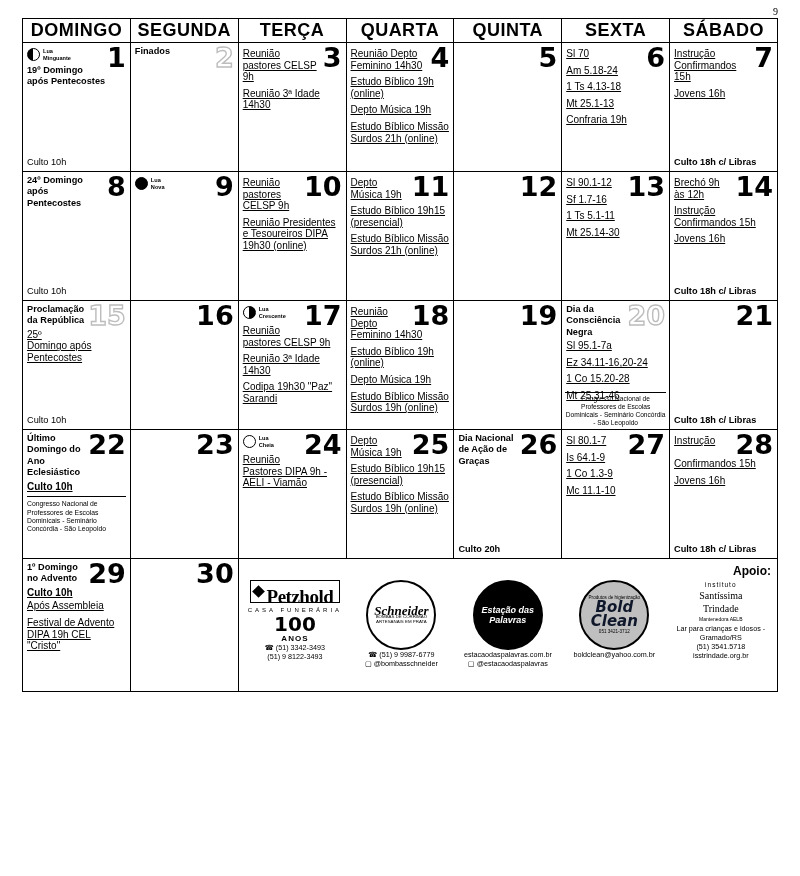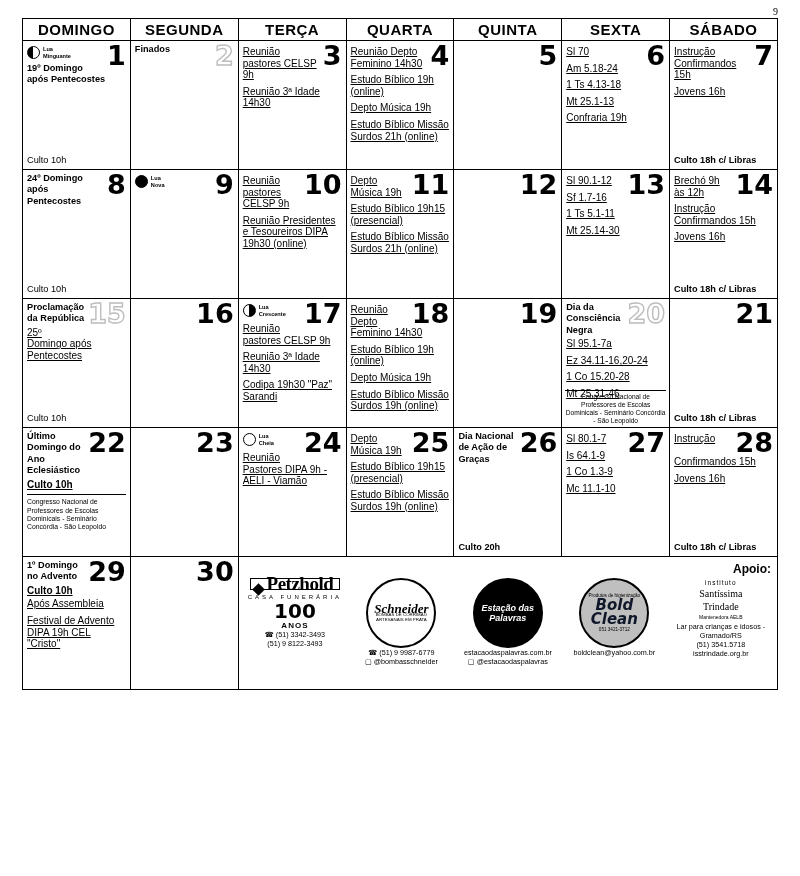--- a/index.html
+++ b/index.html
@@ -6,21 +6,21 @@
   body{width:800px;height:876px;font-family:"Liberation Sans",sans-serif;color:#000;position:relative;}
   .page{width:800px;height:876px;position:relative;box-sizing:border-box;padding:8px 22px 0 22px;}
   .page-num{position:absolute;top:6px;right:22px;font-size:10px;font-family:"Liberation Serif",serif;}
   
   .header{display:flex;align-items:flex-end;justify-content:space-between;margin-top:22px;height:62px;}
   .month{font-family:"DejaVu Sans",sans-serif;font-weight:bold;font-size:58px;letter-spacing:-1px;line-height:56px;transform:scaleX(1.05);transform-origin:left bottom;}
   .verse{font-family:"Liberation Serif",serif;font-style:italic;font-size:11.5px;line-height:14px;width:215px;text-align:left;margin-bottom:4px;}
   .year{font-family:"DejaVu Sans",sans-serif;font-weight:bold;font-size:52px;line-height:52px;letter-spacing:-1px;}
   
   table.cal{border-collapse:collapse;width:756px;margin-top:10px;table-layout:fixed;}
-  table.cal th{border:1.6px solid #000;font-size:15px;font-weight:bold;letter-spacing:.5px;height:19px;padding:1px 0;text-align:center;font-family:"Liberation Sans",sans-serif;}
+  table.cal th{border:1.6px solid #000;font-size:18px;font-weight:bold;letter-spacing:.5px;height:19px;padding:1px 0;text-align:center;font-family:"Liberation Sans",sans-serif;}
   table.cal td{border:1.6px solid #000;vertical-align:top;padding:3px 4px 2px 4px;height:123px;position:relative;overflow:hidden;}
   .daynum{font-family:"DejaVu Sans",sans-serif;font-weight:bold;font-size:27px;line-height:26px;float:right;margin:-1px 0 0 4px;}
   .daynum.hollow{color:#fff;-webkit-text-stroke:1.4px #bdbdbd;}
   .moon{display:inline-flex;align-items:center;gap:3px;font-size:5.6px;line-height:6px;font-weight:bold;margin-top:2px;}
   .moon .glyph{width:11px;height:11px;border:1.3px solid #000;border-radius:50%;display:inline-block;position:relative;flex:none;}
   .moon .glyph.new{background:#000;}
   .moon .glyph.full{background:#fff;}
   .moon .glyph.waning{background:linear-gradient(90deg,#000 50%,#fff 50%);}
   .moon .glyph.crescent{background:linear-gradient(90deg,#fff 50%,#000 50%);}
   .moon .lbl{text-transform:none;font-size:5.6px;line-height:6.2px;}
@@ -30,21 +30,21 @@
   .bottom.bold{font-weight:bold;}
   .b{font-weight:bold;}
   .p{margin:0 0 5px 0;}
   .congress{position:absolute;left:3px;right:3px;bottom:2px;font-size:6.6px;line-height:8px;text-align:center;border-top:1px solid #000;padding-top:2px;}
   .congress-box{font-size:6.8px;line-height:8.4px;margin-top:4px;border-top:1px solid #000;padding-top:3px;}
   
   .sponsor-cell{padding:5px 6px 4px 6px !important;}
   .apoio{font-size:12px;font-weight:bold;margin-bottom:2px;text-align:right;}
   .sponsors{display:flex;align-items:flex-start;justify-content:space-between;gap:6px;}
   .sp{flex:1;text-align:center;font-size:7.2px;line-height:9px;}
-  .petzhold{font-family:"Liberation Serif",serif;font-weight:bold;font-size:19px;letter-spacing:-.5px;border:1.5px solid #000;padding:0 6px 1px 16px;display:inline-block;position:relative;}
+  .petzhold{font-family:"Liberation Serif",serif;font-weight:bold;font-size:19px;letter-spacing:-.5px;border:1.5px solid #000;padding:11px 6px 1px 16px;display:inline-block;position:relative;}
   .petzhold:before{content:"";position:absolute;left:3px;top:6px;width:9px;height:9px;background:#000;transform:rotate(45deg);}
   .cf{font-size:6px;letter-spacing:3px;margin-top:1px;}
   .cem100{font-family:"DejaVu Sans",sans-serif;font-weight:bold;font-size:20px;line-height:19px;}
   .anos{font-size:8px;font-weight:bold;letter-spacing:1px;}
   .circ{width:66px;height:66px;border-radius:50%;border:2px solid #000;display:flex;align-items:center;justify-content:center;flex-direction:column;margin:0 auto;font-size:6px;line-height:7px;text-align:center;overflow:hidden;}
   .circ.dark{background:#000;color:#fff;}
   .circ.gray{background:#bfbfbf;}
   .script{font-family:"Liberation Serif",serif;font-style:italic;font-weight:bold;font-size:13px;text-align:center;}
   .bold-clean{font-family:"DejaVu Sans",sans-serif;font-weight:bold;font-style:italic;font-size:15px;line-height:14px;color:#fff;}
   .inst-logo{font-size:6.5px;letter-spacing:1px;}

